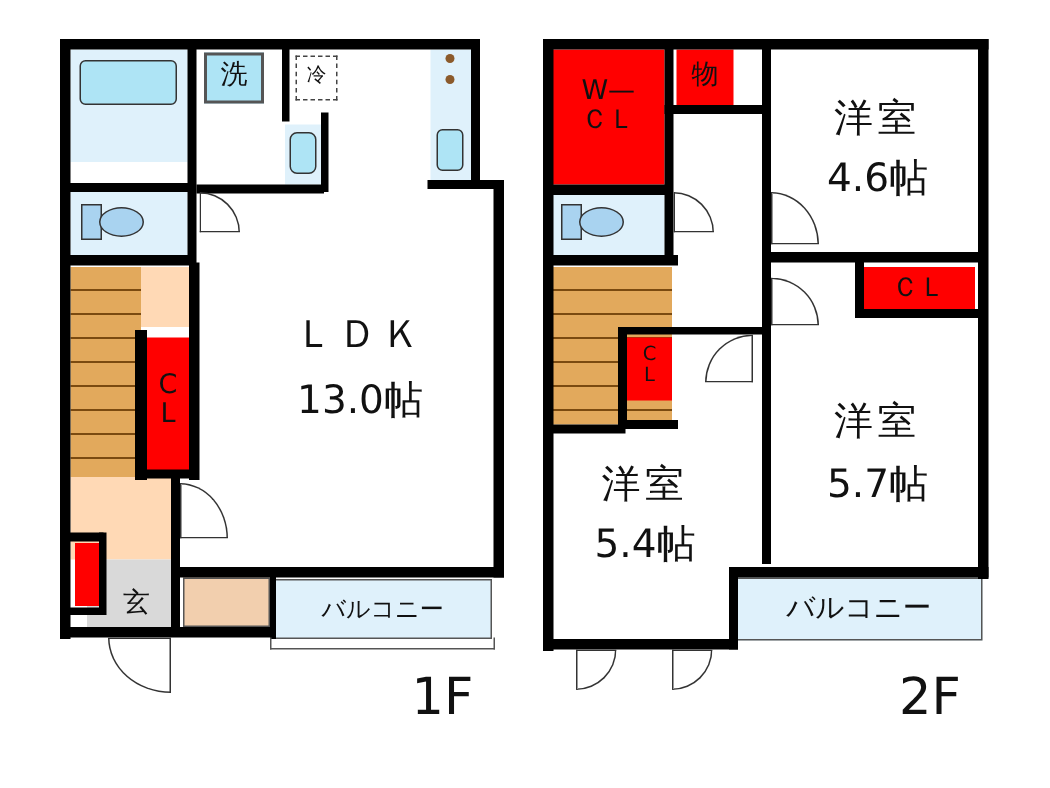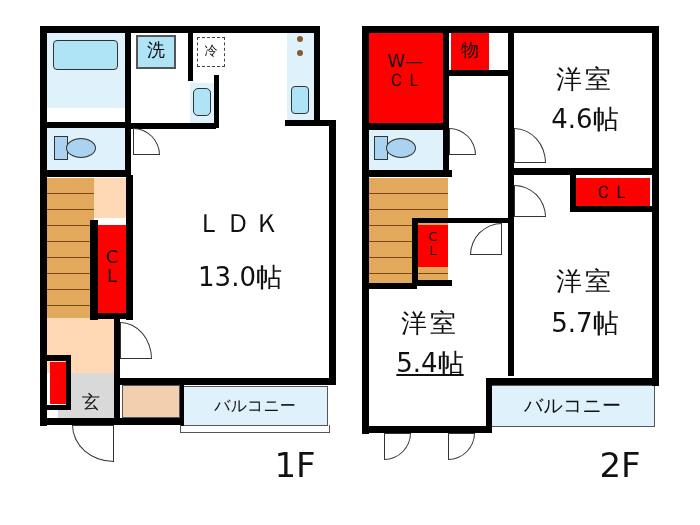--- a/index.html
+++ b/index.html
@@ -48,21 +48,21 @@
   <div class="abs blue" style="left:287px;top:33px;width:27px;height:88px;"></div>
   <div class="abs" style="left:297px;top:36px;width:6px;height:6px;background:#8b5a2b;border-radius:50%;"></div>
   <div class="abs" style="left:297px;top:50px;width:6px;height:6px;background:#8b5a2b;border-radius:50%;"></div>
   <div class="abs" style="left:291px;top:86px;width:18px;height:28px;background:#aee4f5;border:1px solid #333;border-radius:4px;"></div>
 
   <div class="abs" style="left:122px;top:385px;width:58px;height:33px;background:#f2cfae;border:1px solid #555;"></div>
   <div class="abs blue" style="left:182px;top:386px;width:146px;height:40px;border:1px solid #555;"></div>
   <div class="lbl" style="left:182px;top:398px;width:146px;font-size:16px;">バルコニー</div>
 
   <div class="lbl big" style="left:170px;top:210px;width:140px;">ＬＤＫ</div>
-  <div class="lbl big" style="left:170px;top:264px;width:140px;letter-spacing:0;">13.0帖</div>
+  <div class="lbl big" style="left:170px;top:254px;width:140px;letter-spacing:0;">13.0帖</div>
 
   <div class="wall" style="left:40px;top:26px;width:280px;height:7px;"></div>
   <div class="wall" style="left:40px;top:26px;width:7px;height:400px;"></div>
   <div class="wall" style="left:40px;top:418px;width:140px;height:7px;"></div>
   <div class="wall" style="left:125px;top:26px;width:6px;height:150px;"></div>
   <div class="wall" style="left:40px;top:122px;width:90px;height:6px;"></div>
   <div class="wall" style="left:40px;top:170px;width:90px;height:7px;"></div>
   <div class="wall" style="left:188px;top:26px;width:5px;height:55px;"></div>
   <div class="wall" style="left:131px;top:123px;width:85px;height:6px;"></div>
   <div class="wall" style="left:214px;top:75px;width:5px;height:53px;"></div>
@@ -105,21 +105,21 @@
 L</div>
 
   <div class="abs red" style="left:575px;top:178px;width:75px;height:30px;"></div>
   <div class="lbl mid" style="left:575px;top:183px;width:75px;">ＣＬ</div>
 
   <div class="lbl big" style="left:530px;top:66px;width:110px;">洋室</div>
   <div class="lbl big" style="left:530px;top:106px;width:110px;letter-spacing:0;">4.6帖</div>
   <div class="lbl big" style="left:530px;top:268px;width:110px;">洋室</div>
   <div class="lbl big" style="left:530px;top:310px;width:110px;letter-spacing:0;">5.7帖</div>
   <div class="lbl big" style="left:375px;top:310px;width:110px;">洋室</div>
-  <div class="lbl big" style="left:375px;top:350px;width:110px;letter-spacing:0;text-decoration:underline;">5.4帖</div>
+  <div class="lbl big" style="left:375px;top:350px;width:110px;letter-spacing:0;">5.4帖</div>
 
   <div class="abs blue" style="left:490px;top:385px;width:165px;height:42px;border:1px solid #555;"></div>
   <div class="lbl" style="left:490px;top:396px;width:165px;font-size:19px;">バルコニー</div>
 
   <div class="wall" style="left:362px;top:26px;width:297px;height:7px;"></div>
   <div class="wall" style="left:362px;top:26px;width:7px;height:408px;"></div>
   <div class="wall" style="left:362px;top:426px;width:130px;height:7px;"></div>
   <div class="wall" style="left:652px;top:26px;width:7px;height:360px;"></div>
   <div class="wall" style="left:486px;top:378px;width:173px;height:7px;"></div>
   <div class="wall" style="left:486px;top:378px;width:6px;height:55px;"></div>

